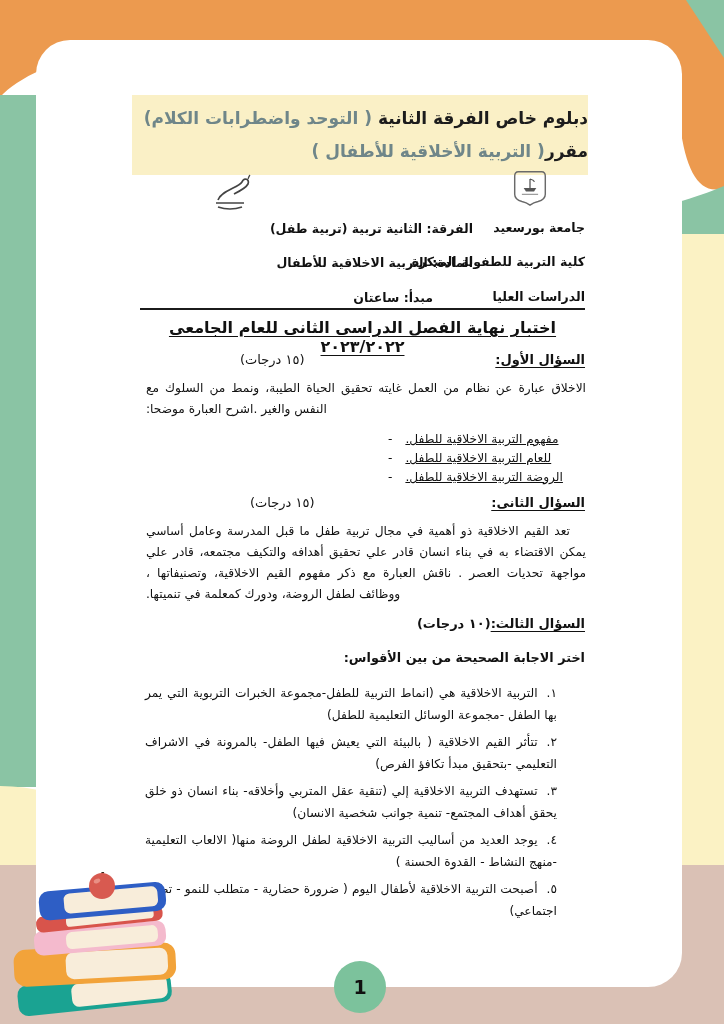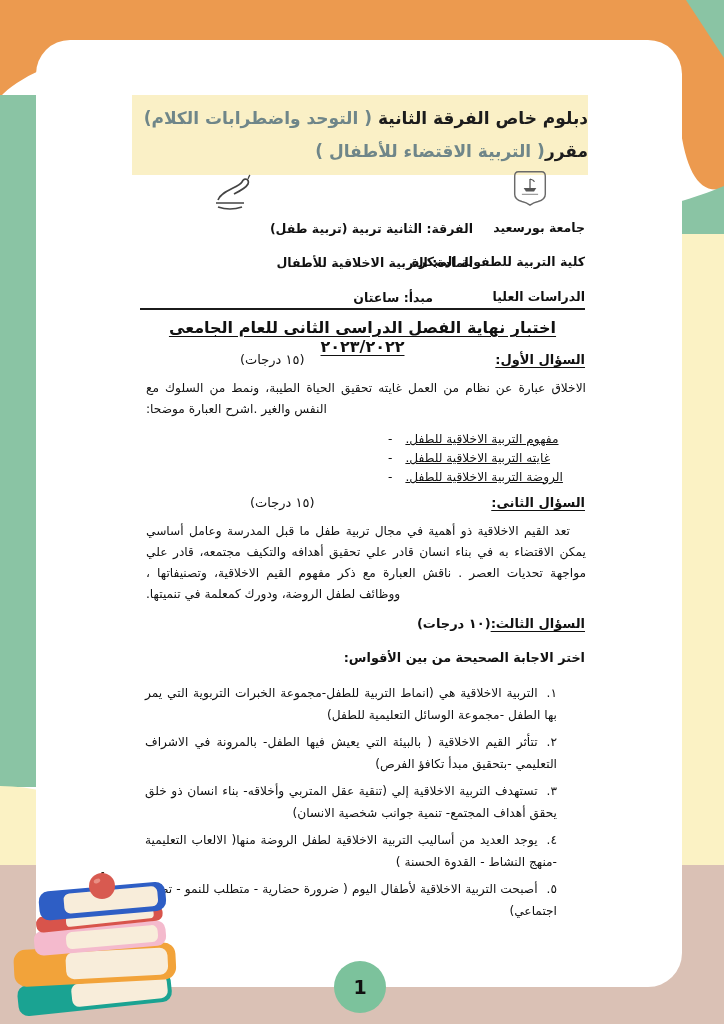--- a/index.html
+++ b/index.html
@@ -61,21 +61,21 @@
     <path d="M678,202 C692,198 710,192 724,186 L724,234 C706,238 690,241 678,246 Z" style="fill:var(--green)"></path>
     <rect x="678" y="234" width="46" height="631" style="fill:var(--cream)"></rect>
     <path d="M0,786 A122,79 0 0 1 122,865 L0,865 Z" style="fill:var(--cream)"></path>
     <rect x="0" y="865" width="724" height="159" style="fill:var(--rose)"></rect>
   </svg>
 
   <div class="page">
 
     <div class="banner">
       <div><span>دبلوم خاص الفرقة الثانية</span> <span class="accent">( التوحد واضطرابات الكلام)</span></div>
-      <div><span>مقرر</span><span class="accent">( التربية الاقتضاء للأطفال )</span></div>
+      <div><span>مقرر</span><span class="accent">( التربية الأخلاقية للأطفال )</span></div>
     </div>
 
     <svg class="uni-logo" viewBox="0 0 40 44">
       <path d="M7,4 Q3,4 3,9 L3,29 Q3,35 11,37 Q16,38 20,41 Q24,38 29,37 Q37,35 37,29 L37,9 Q37,4 33,4 Z" fill="none" stroke="#6a6a6a" stroke-width="1.6"></path>
       <path d="M13,22 h14 l-2.5,4 h-9 Z" fill="#555"></path>
       <path d="M20,12 V22 M20,12 q4,1 5,3" fill="none" stroke="#555" stroke-width="1.4"></path>
       <path d="M11,29 h18" stroke="#777" stroke-width="1" fill="none"></path>
     </svg>
     <svg class="fac-logo" viewBox="0 0 48 44">
       <path d="M10,26 C14,16 30,14 34,8 C36,3 42,5 40,10 C38,14 30,18 26,20" fill="none" stroke="#444" stroke-width="1.7"></path>
@@ -92,21 +92,21 @@
 
     <div class="divider"></div>
 
     <div class="title">اختبار نهاية الفصل الدراسى الثانى للعام الجامعى ٢٠٢٣/٢٠٢٢</div>
 
     <div class="qh q1h"><span class="u">السؤال الأول:</span></div>
     <div class="marks m1">(١٥ درجات)</div>
     <div class="para q1b">الاخلاق عبارة عن نظام من العمل غايته تحقيق الحياة الطيبة، ونمط من السلوك مع النفس والغير .اشرح العبارة موضحا:</div>
     <div class="bullets">
       <div class="bullet"><span class="dash">-</span><span dir="rtl">مفهوم التربية الاخلاقية للطفل.</span></div>
-      <div class="bullet"><span class="dash">-</span><span dir="rtl">غايته التربية الاخلاقية للطفل.</span></div>
+      <div class="bullet"><span class="dash">-</span><span dir="rtl">للعام التربية الاخلاقية للطفل.</span></div>
       <div class="bullet"><span class="dash">-</span><span dir="rtl">الروضة التربية الاخلاقية للطفل.</span></div>
     </div>
 
     <div class="qh q2h"><span class="u">السؤال الثانى:</span></div>
     <div class="marks m2">(١٥ درجات)</div>
     <div class="para q2b">تعد القيم الاخلاقية ذو أهمية في مجال تربية طفل ما قبل المدرسة وعامل أساسي يمكن الاقتضاء به في بناء انسان قادر علي تحقيق أهدافه والتكيف مجتمعه، قادر علي مواجهة تحديات العصر . ناقش العبارة مع ذكر مفهوم القيم الاخلاقية، وتصنيفاتها ، ووظائف لطفل الروضة، ودورك كمعلمة في تنميتها.</div>
 
     <div class="qh q3h"><span class="u">السؤال الثالث:</span><span>(١٠ درجات)</span></div>
     <div class="intro">اختر الاجابة الصحيحة من بين الأقواس:</div>
 

